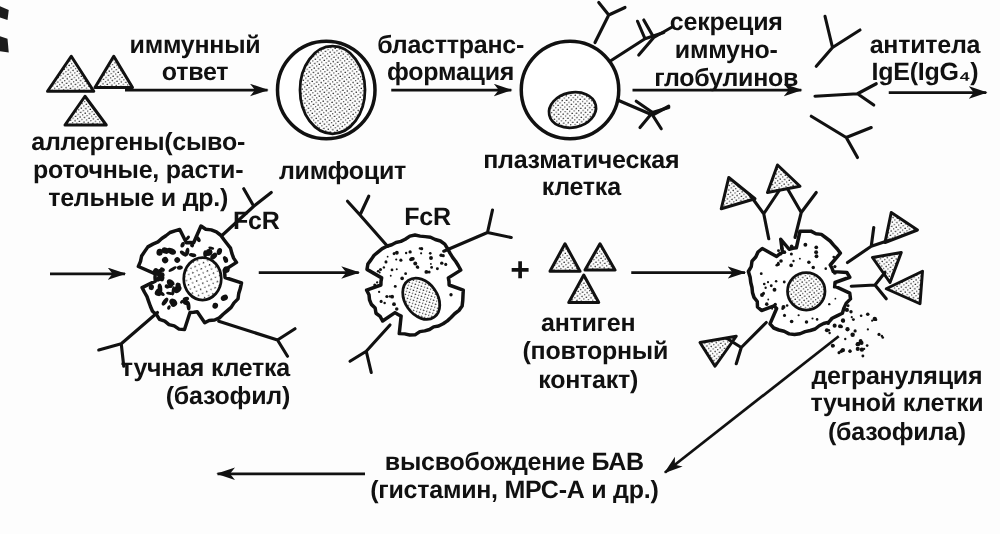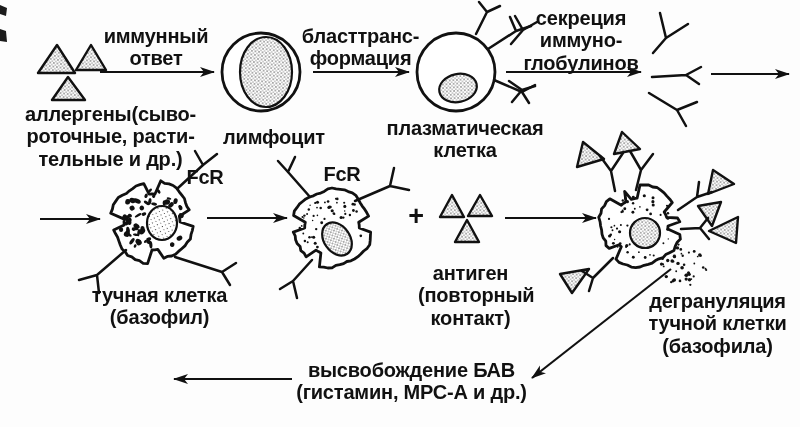--- a/index.html
+++ b/index.html
@@ -341,26 +341,28 @@
   <div class="label" style="left:101px; top:25px;  width:110px;">иммунный
 ответ</div>
   <div class="label" style="left:214px; top:97px; width:120px;margin-top:29px;">лимфоцит</div>
   <div class="label" style="left:298px; top:25px; width:125px;">бласттранс-
 формация</div>
   <div class="label" style="left:385px; top:117px; width:160px;">плазматическая
 клетка</div>
   <div class="label" style="left:520px; top:7px;   width:122px;">секреция
 иммуно-
 глобулинов</div>
+  <div class="label" style="left:690px; top:25px;  width:100px;">антитела
+IgE(IgG₄)</div>
   <div class="label" style="left:183px; top:166px; width:44px;">FcR</div>
   <div class="label" style="left:320px; top:163px; width:44px;">FcR</div>
-  <div class="label" style="left:87px;  top:284px; width:145px;">тучная клетка
+  <div class="label" style="left:87px;  top:284px; width:145px;text-align:right;">тучная клетка
 (базофил)</div>
   <div class="label plus" style="left:402px; top:203px; width:28px;">+</div>
-  <div class="label" style="left:418px; top:262px; width:105px;">антиген
+  <div class="label" style="left:418px; top:248px; width:105px;">антиген
 (повторный
 контакт)</div>
   <div class="label" style="left:645px; top:290px; width:145px;">дегрануляция
 тучной клетки
 (базофила)</div>
   <div class="label" style="left:294px; top:359px; width:235px;text-align:center;">высвобождение БАВ
 (гистамин, МРС-А и др.)</div>
 </div>
 
 </body></html>

